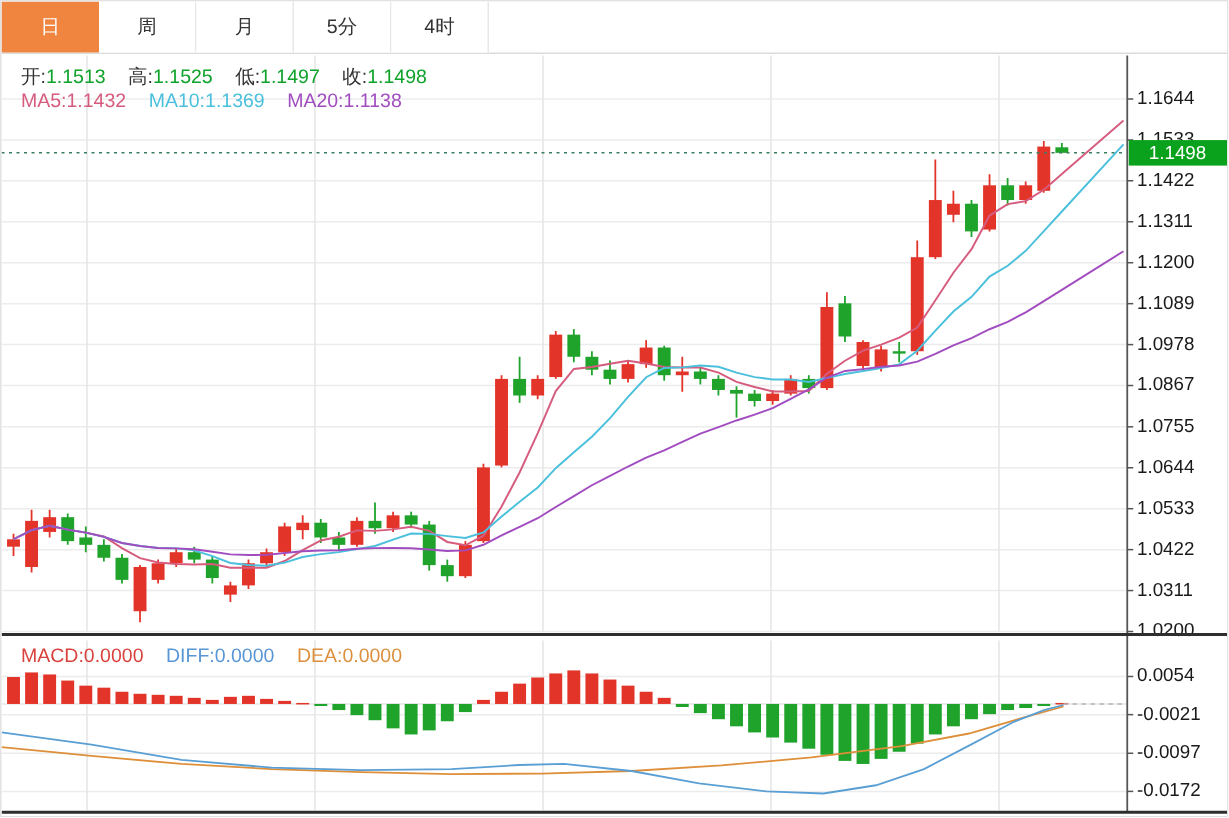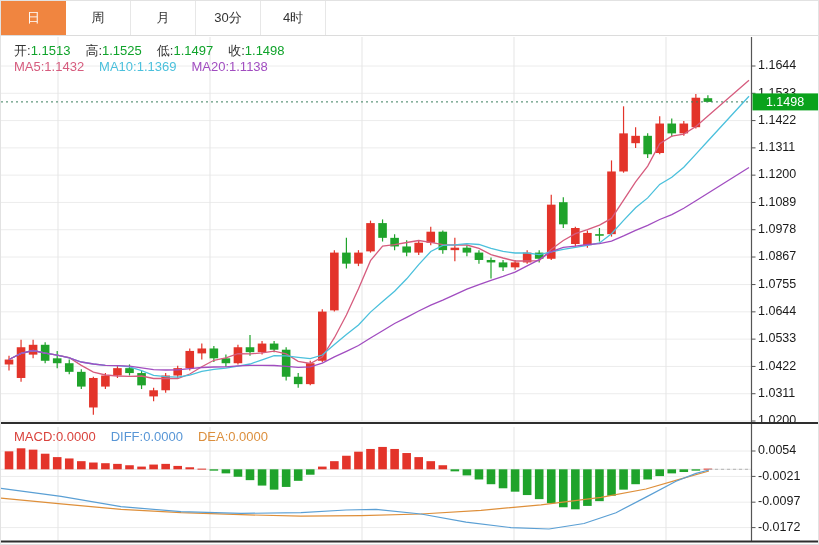--- a/index.html
+++ b/index.html
@@ -24,21 +24,21 @@
   #chart-svg{position:absolute;top:0;left:0;z-index:1;}
 </style>
 </head>
 <body>
 
 <div class="app">
   <div class="tabbar">
       <div class="tab selected" style="background: rgb(240, 133, 64);">日</div>
       <div class="tab">周</div>
       <div class="tab">月</div>
-      <div class="tab">30分</div>
+      <div class="tab">5分</div>
       <div class="tab">4时</div>
     </div>
   <svg id="chart-svg" width="819" height="545">
       <line x1="0" y1="65" x2="750" y2="65" stroke="#ececec" stroke-width="1"></line>
       <line x1="0" y1="92.28878116343516" x2="750" y2="92.28878116343516" stroke="#ececec" stroke-width="1"></line>
       <line x1="0" y1="119.57756232686977" x2="750" y2="119.57756232686977" stroke="#ececec" stroke-width="1"></line>
       <line x1="0" y1="146.86634349030493" x2="750" y2="146.86634349030493" stroke="#ececec" stroke-width="1"></line>
       <line x1="0" y1="174.15512465373953" x2="750" y2="174.15512465373953" stroke="#ececec" stroke-width="1"></line>
       <line x1="0" y1="201.44390581717468" x2="750" y2="201.44390581717468" stroke="#ececec" stroke-width="1"></line>
       <line x1="0" y1="228.73268698060932" x2="750" y2="228.73268698060932" stroke="#ececec" stroke-width="1"></line>

